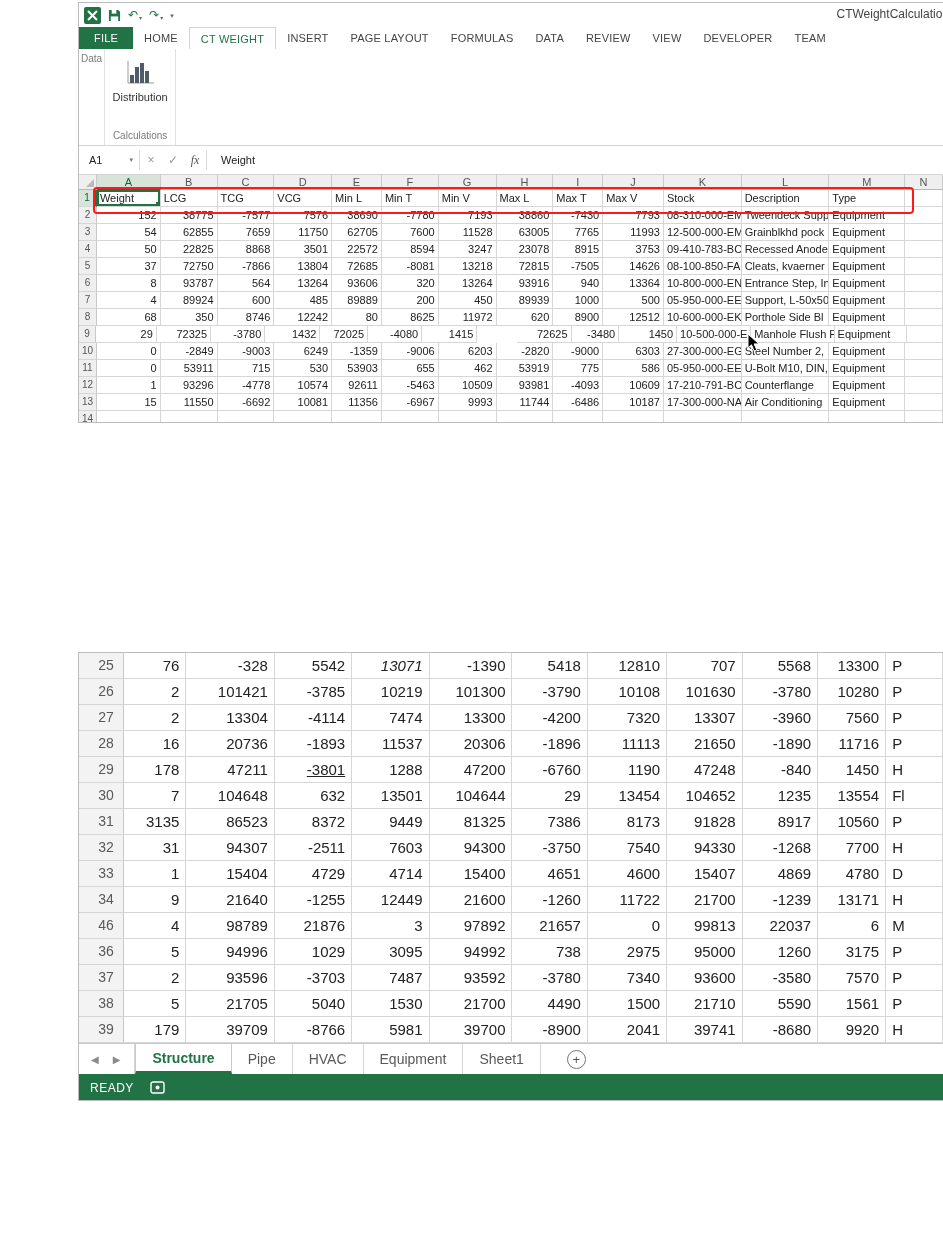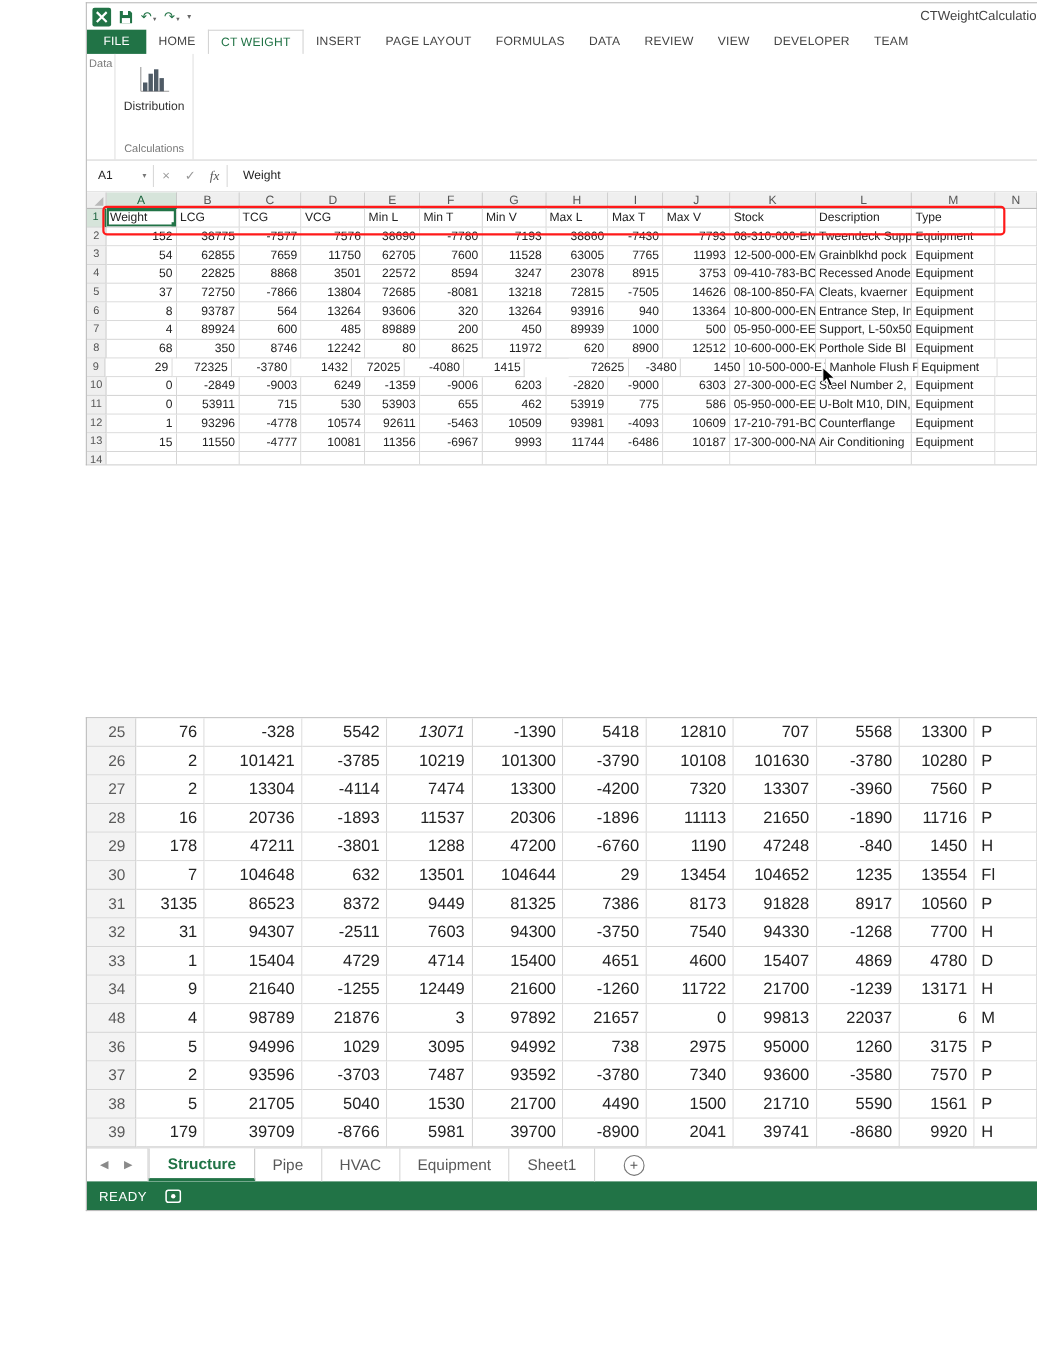--- a/index.html
+++ b/index.html
@@ -372,21 +372,21 @@
         <div class="c cell num" style="width: 61px;">10609</div>
         <div class="c cell" style="width: 78px;">17-210-791-BC1-</div>
         <div class="c cell" style="width: 88px;">Counterflange</div>
         <div class="c cell" style="width: 76px;">Equipment</div>
         <div class="c cell" style="width: 38px;"></div>
       </div>
       <div class="xrow">
         <div class="c rowhdr">13</div>
         <div class="c cell num" style="width: 64px;">15</div>
         <div class="c cell num" style="width: 57px;">11550</div>
-        <div class="c cell num" style="width: 57px;">-4777</div>
+        <div class="c cell num" style="width: 57px;">-6692</div>
         <div class="c cell num" style="width: 58px;">10081</div>
         <div class="c cell num" style="width: 50px;">11356</div>
         <div class="c cell num" style="width: 57px;">-6967</div>
         <div class="c cell num" style="width: 58px;">9993</div>
         <div class="c cell num" style="width: 57px;">11744</div>
         <div class="c cell num" style="width: 50px;">-6486</div>
         <div class="c cell num" style="width: 61px;">10187</div>
         <div class="c cell" style="width: 78px;">17-300-000-NA2</div>
         <div class="c cell" style="width: 88px;">Air Conditioning</div>
         <div class="c cell" style="width: 76px;">Equipment</div>
@@ -471,21 +471,21 @@
         <div class="c2 cell2 num" style="width: 84px;">11113</div>
         <div class="c2 cell2 num" style="width: 80px;">21650</div>
         <div class="c2 cell2 num" style="width: 80px;">-1890</div>
         <div class="c2 cell2 num" style="width: 72px;">11716</div>
         <div class="c2 cell2 textc" style="width: 60px;">P</div>
       </div>
       <div class="xrow">
         <div class="c2 rowhdr2">29</div>
         <div class="c2 cell2 num" style="width: 66px;">178</div>
         <div class="c2 cell2 num" style="width: 94px;">47211</div>
-        <div class="c2 cell2 num" style="width: 82px;">-3801</div>
+        <div class="c2 cell2 num" style="width: 82px; text-decoration: underline;">-3801</div>
         <div class="c2 cell2 num" style="width: 82px;">1288</div>
         <div class="c2 cell2 num" style="width: 88px;">47200</div>
         <div class="c2 cell2 num" style="width: 80px;">-6760</div>
         <div class="c2 cell2 num" style="width: 84px;">1190</div>
         <div class="c2 cell2 num" style="width: 80px;">47248</div>
         <div class="c2 cell2 num" style="width: 80px;">-840</div>
         <div class="c2 cell2 num" style="width: 72px;">1450</div>
         <div class="c2 cell2 textc" style="width: 60px;">H</div>
       </div>
       <div class="xrow">
@@ -552,21 +552,21 @@
         <div class="c2 cell2 num" style="width: 82px;">12449</div>
         <div class="c2 cell2 num" style="width: 88px;">21600</div>
         <div class="c2 cell2 num" style="width: 80px;">-1260</div>
         <div class="c2 cell2 num" style="width: 84px;">11722</div>
         <div class="c2 cell2 num" style="width: 80px;">21700</div>
         <div class="c2 cell2 num" style="width: 80px;">-1239</div>
         <div class="c2 cell2 num" style="width: 72px;">13171</div>
         <div class="c2 cell2 textc" style="width: 60px;">H</div>
       </div>
       <div class="xrow">
-        <div class="c2 rowhdr2">48</div>
+        <div class="c2 rowhdr2">46</div>
         <div class="c2 cell2 num" style="width: 66px;">4</div>
         <div class="c2 cell2 num" style="width: 94px;">98789</div>
         <div class="c2 cell2 num" style="width: 82px;">21876</div>
         <div class="c2 cell2 num" style="width: 82px;">3</div>
         <div class="c2 cell2 num" style="width: 88px;">97892</div>
         <div class="c2 cell2 num" style="width: 80px;">21657</div>
         <div class="c2 cell2 num" style="width: 84px;">0</div>
         <div class="c2 cell2 num" style="width: 80px;">99813</div>
         <div class="c2 cell2 num" style="width: 80px;">22037</div>
         <div class="c2 cell2 num" style="width: 72px;">6</div>

